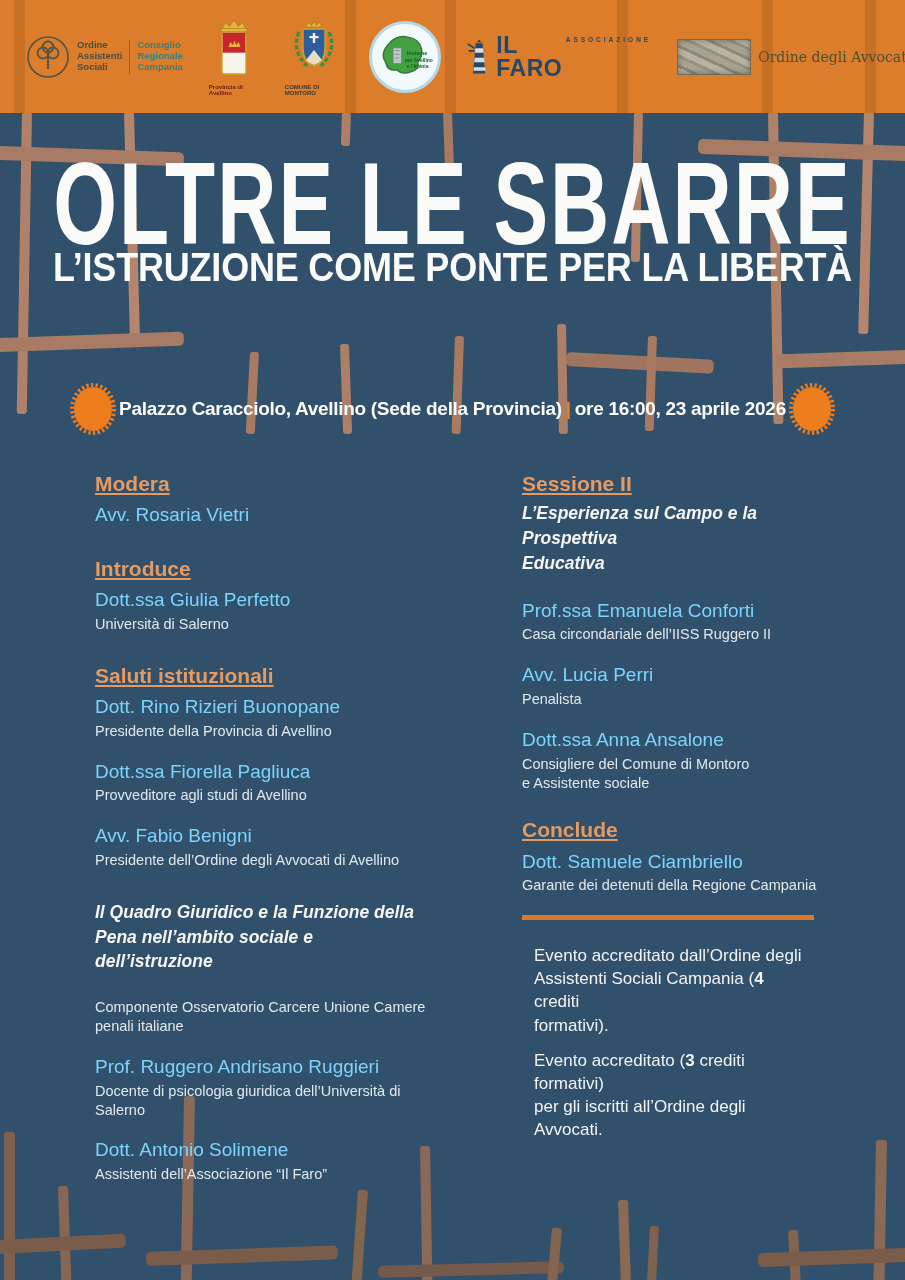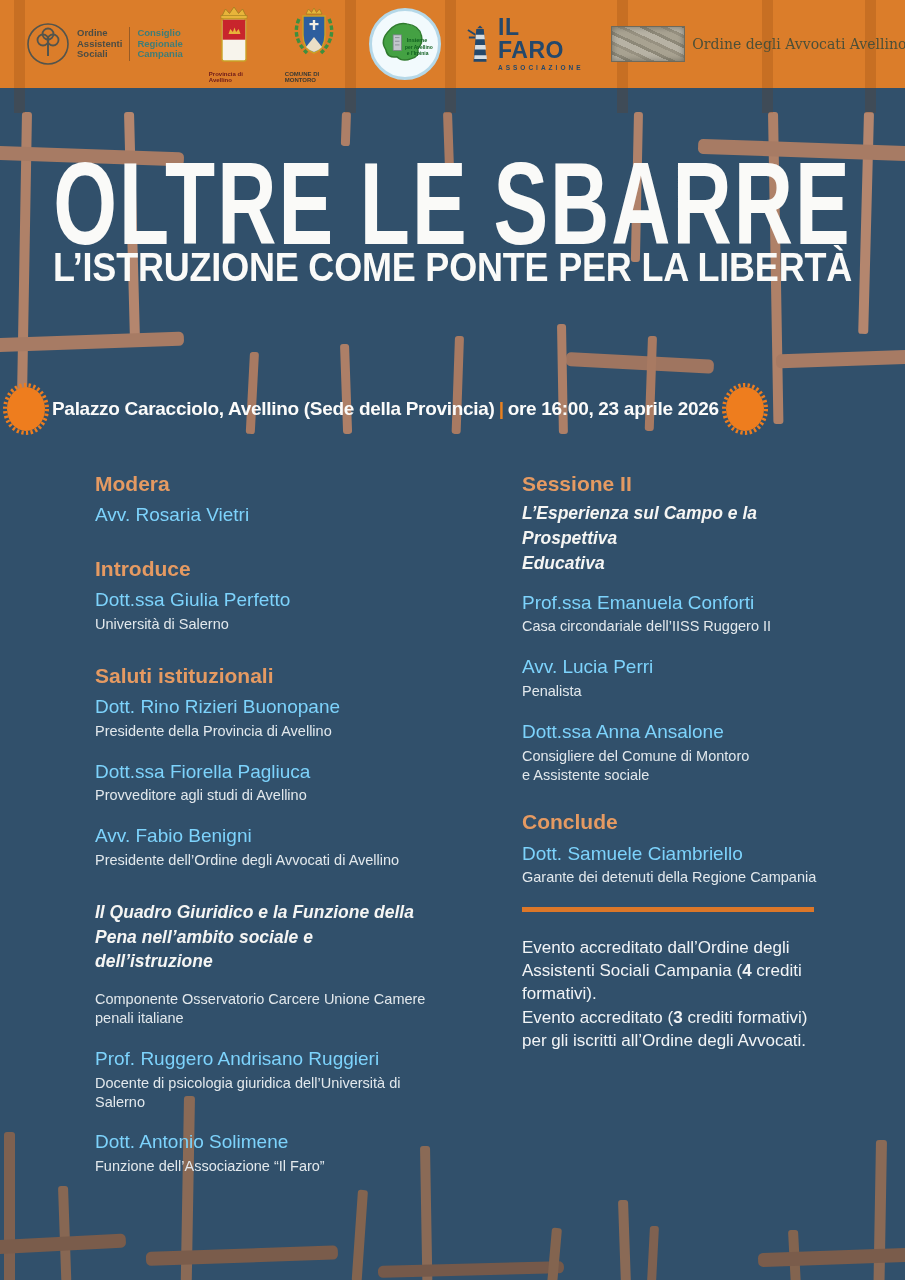--- a/index.html
+++ b/index.html
@@ -5,38 +5,38 @@
   html,body{margin:0;padding:0;background:#1d2c3a;}
   .poster{
     position:relative;width:905px;height:1280px;overflow:hidden;
     background:#31506B;font-family:"Liberation Sans",sans-serif;
     margin:0 auto;
   }
   
   .bars-layer{position:absolute;inset:0;z-index:1;pointer-events:none;}
   
   .header{
-    position:absolute;top:0;left:0;right:0;height:88px;background:#DB7D2A;
+    position:absolute;top:0;left:0;right:0;height:113px;background:#DB7D2A;
     z-index:3;display:flex;align-items:center;padding:0 26px;box-sizing:border-box;
     gap:26px;
   }
   .hdr-streak{position:absolute;top:0;height:113px;width:11px;background:rgba(120,55,8,.20);}
   .logo{display:flex;flex-direction:column;align-items:center;position:relative;z-index:2;}
   .logo-row{display:flex;align-items:center;gap:7px;}
   .oas-text{font-size:9.5px;line-height:1.15;color:#4b4c44;font-weight:bold;white-space:pre-line;}
   .oas-text.teal{color:#3e7d78;}
   .oas-div{width:1px;height:34px;background:rgba(70,50,30,.45);}
   .shield-caption{font-size:6px;margin-top:2px;font-weight:bold;}
   .cap-red{color:#6d1a1a;}
   .cap-dark{color:#3a3a34;}
   .insieme-circle{
     width:72px;height:72px;border-radius:50%;background:#F2FAFD;
     border:3px solid #B5D8E8;box-sizing:border-box;display:flex;align-items:center;justify-content:center;
   }
-  .faro-text{display:flex;flex-direction:column;line-height:1;}
+  .faro-text{display:flex;flex-direction:row;line-height:1;}
   .faro-name{font-size:23px;font-weight:800;color:#24486B;letter-spacing:.5px;}
   .faro-sub{font-size:6.5px;font-weight:bold;letter-spacing:3px;color:#24486B;margin-top:3px;}
   .stone{
     width:74px;height:36px;border:1px solid #6e6a5c;box-sizing:border-box;
     background:repeating-linear-gradient(25deg,#b7b2a4 0 6px,#8d8878 6px 9px,#a8a291 9px 15px,#979181 15px 18px);
     box-shadow:inset 0 0 6px rgba(0,0,0,.35);
   }
   .script-text{
     font-family:"DejaVu Serif",serif;font-size:14px;color:#4B4F38;white-space:nowrap;
   }
@@ -47,43 +47,43 @@
     transform:scaleY(1.42);transform-origin:center top;
   }
   .title-sub{
     position:absolute;top:247px;left:0;right:0;z-index:2;text-align:center;
     font-size:36px;font-weight:700;color:#FAFAF8;letter-spacing:-.2px;line-height:1;
     transform:scaleY(1.12);transform-origin:center top;
   }
   
   .venue{
     position:absolute;top:380px;left:0;right:0;height:58px;z-index:2;
-    display:flex;align-items:center;justify-content:flex-start;gap:0;
+    display:flex;align-items:center;justify-content:center;gap:0;
   }
   .venue-text{font-size:19px;font-weight:700;color:#FBFBFA;letter-spacing:-.3px;white-space:nowrap;}
   .venue-sep{color:#E9801F;font-weight:700;padding:0 4px;}
   
   .col{position:absolute;z-index:2;top:462px;}
   .col-left{left:95px;width:350px;}
   .col-right{left:522px;width:302px;}
   .sec{margin-top:30px;}
   .sec:first-child{margin-top:10px;}
-  .h{font-size:21px;font-weight:700;color:#E59A62;line-height:1.15;margin:0;}
+  .h{font-size:21px;font-weight:700;color:#E59A62;line-height:1.15;margin:0;text-decoration:underline;}
   .sub{
     font-size:17.5px;font-weight:700;font-style:italic;color:#F5F5F3;
     line-height:1.42;margin-top:5px;white-space:pre-line;
   }
   .entry{margin-top:8px;}
   .entry + .entry{margin-top:20px;}
-  .sub + .entry{margin-top:16px;}
+  .sub + .entry{margin-top:24px;}
   .name{font-size:19px;color:#7dd3fc;line-height:1.2;}
   .role{font-size:14.5px;color:#E2E8EC;line-height:1.3;margin-top:3px;white-space:pre-line;}
   .divider{width:292px;height:5px;background:#DC7729;margin-top:20px;}
   .notes{margin-top:24px;}
-  .note{font-size:17px;color:#F2F4F6;line-height:1.36;margin:0;white-space:pre-line;}
+  .note{font-size:17px;color:#F2F4F6;line-height:1.36;margin:12px;white-space:pre-line;}
   .note + .note{margin-top:0;}
   .note b{font-weight:700;}
   .sec-right-1{margin-top:26px;}
   .sec-right-2{margin-top:46px;}
 </style>
 </head>
 <body>
 
 <div class="poster">
 
@@ -274,21 +274,21 @@
         <div class="role">Componente Osservatorio Carcere Unione Camere
 penali italiane</div>
       </div>
       <div class="entry">
         <div class="name">Prof. Ruggero Andrisano Ruggieri</div>
         <div class="role">Docente di psicologia giuridica dell’Università di
 Salerno</div>
       </div>
       <div class="entry">
         <div class="name">Dott. Antonio Solimene</div>
-        <div class="role">Funzione dell’Associazione “Il Faro”</div>
+        <div class="role">Assistenti dell’Associazione “Il Faro”</div>
       </div>
     </section>
 
   </div>
 
   <div class="col col-right">
 
     <section class="sec">
       <h3 class="h">Sessione II</h3>
       <div class="sub">L’Esperienza sul Campo e la Prospettiva

